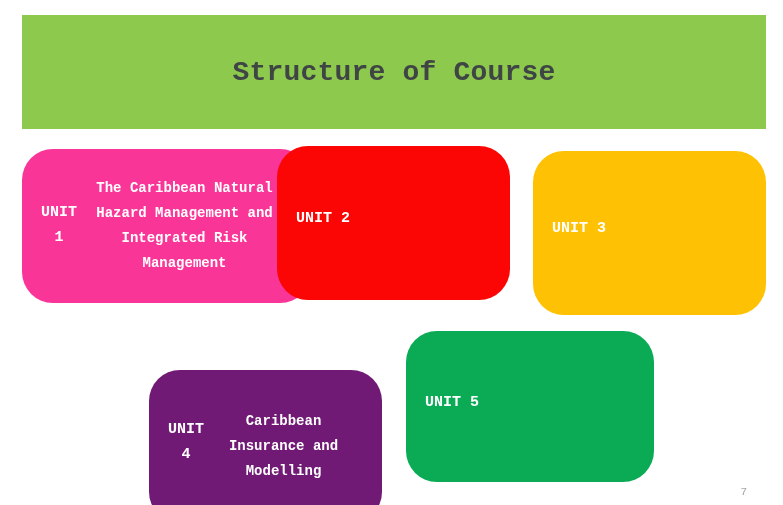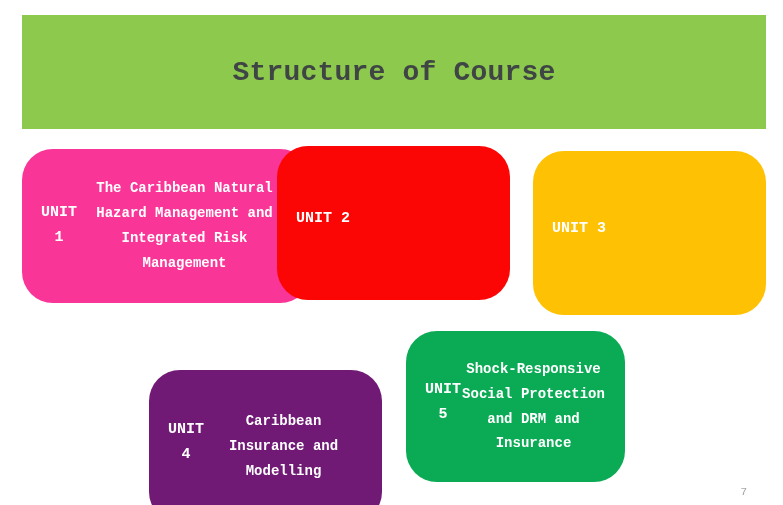--- a/index.html
+++ b/index.html
@@ -45,21 +45,21 @@
   }
   .unit .unit-desc {
     font-size: 14px;
     line-height: 1.78;
   }
   .unit-1 { left: 22px;  top: 149px; width: 289px; height: 154px; }
   .unit-1 .unit-label { margin-bottom: 0; }
   .unit-2 { left: 277px; top: 146px; width: 233px; height: 154px; }
   .unit-3 { left: 533px; top: 143px; width: 233px; height: 164px; margin-top: 8px; }
   .unit-4 { left: 149px; top: 330px; width: 233px; height: 153px; }
-  .unit-5 { left: 406px; top: 331px; width: 219px; height: 151px; }
+  .unit-5 { left: 406px; top: 331px; width: 248px; height: 151px; }
   .page-number {
     position: absolute;
     right: 36px;
     bottom: 7px;
     font-size: 11px;
   }
 </style>
 </head>
 <body>
 
@@ -82,18 +82,17 @@
     <div class="unit-label">UNIT 3</div>
   </div>
 
   <div class="unit unit-4" style="background-color: #701a75; margin-top: 40px;">
     <div class="unit-label">UNIT 4</div>
     <div class="unit-desc">Caribbean Insurance and Modelling</div>
   </div>
 
   <div class="unit unit-5" style="background-color: rgb(11, 171, 85);">
     <div class="unit-label">UNIT 5</div>
-    <div class="unit-desc">Shock-Responsive Social Protection and DRM and Insurance</div>
   </div>
 
   <div class="page-number" style="color: rgb(166, 166, 166);">7</div>
 
 </div>
 
 </body></html>

